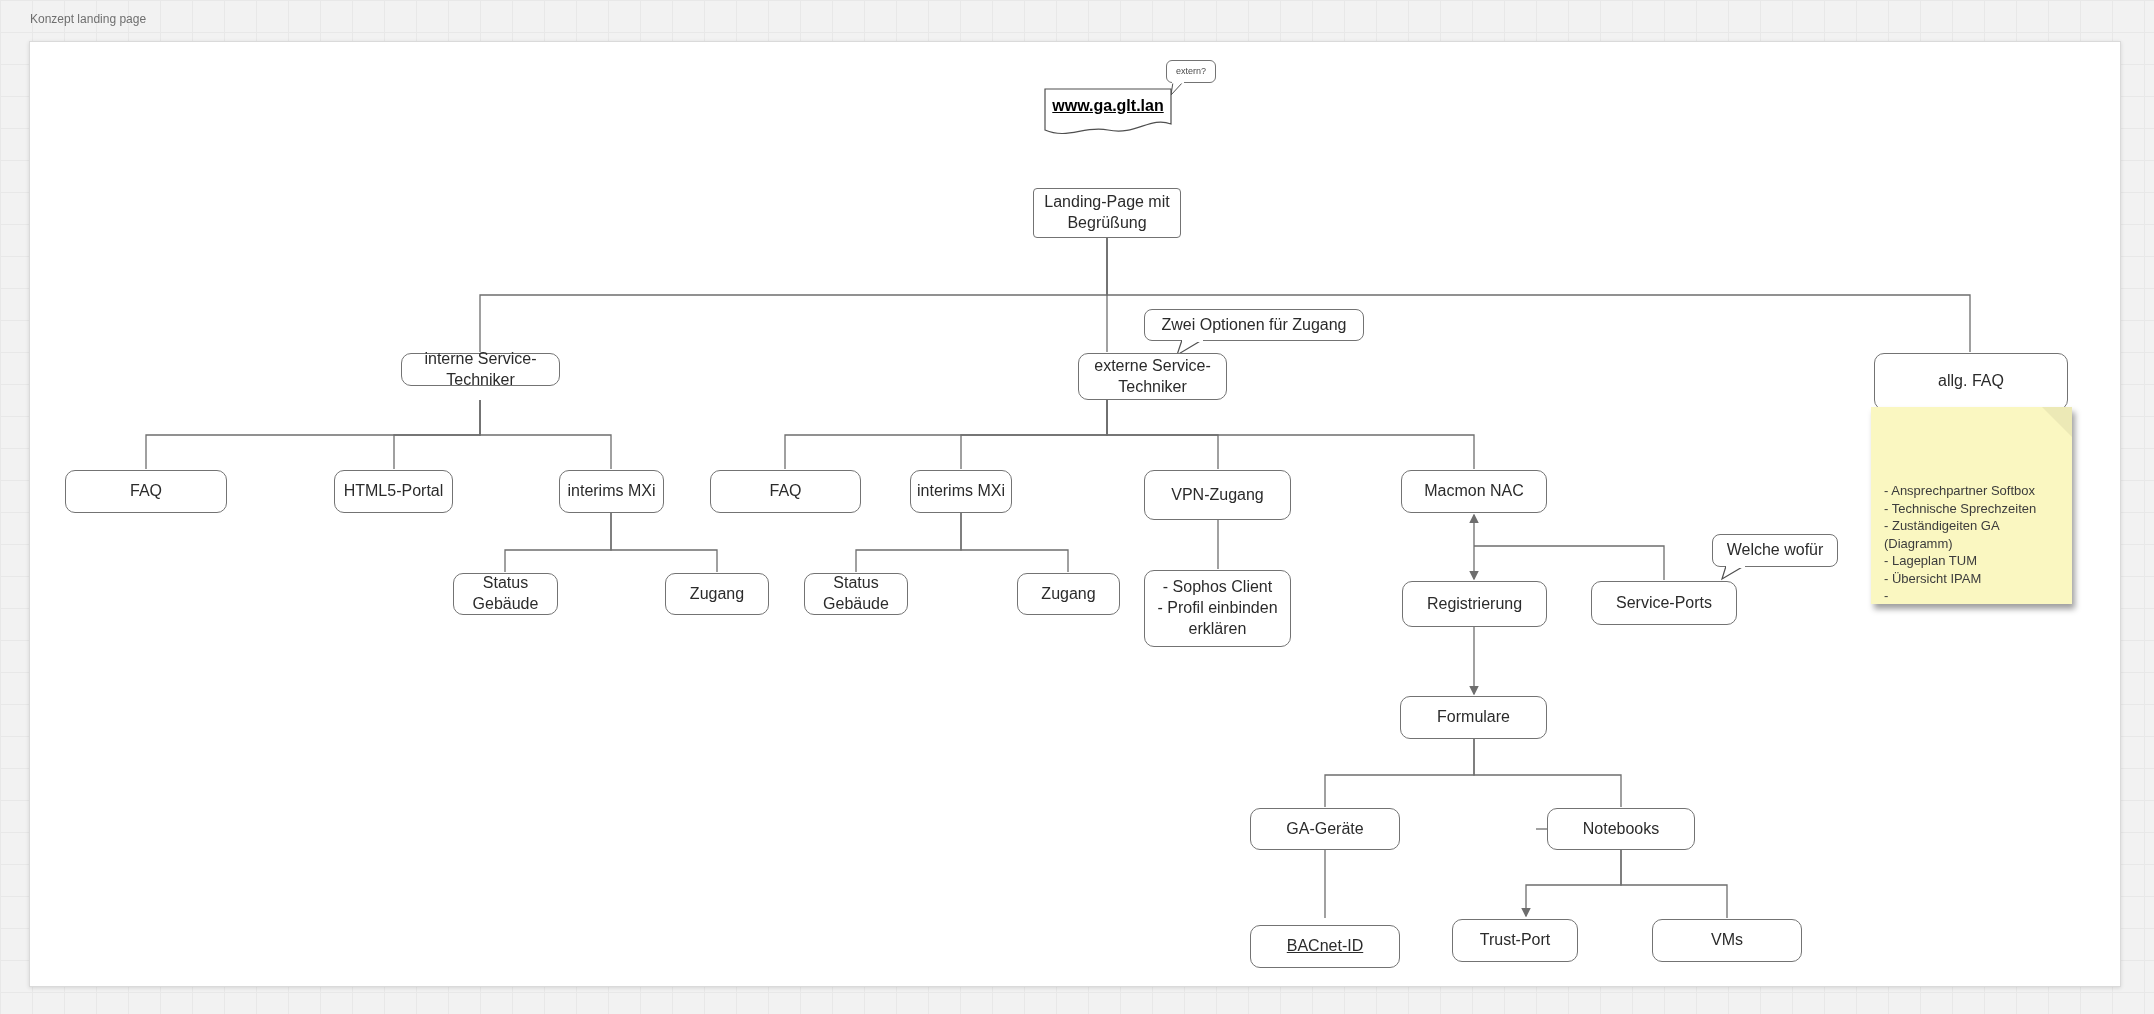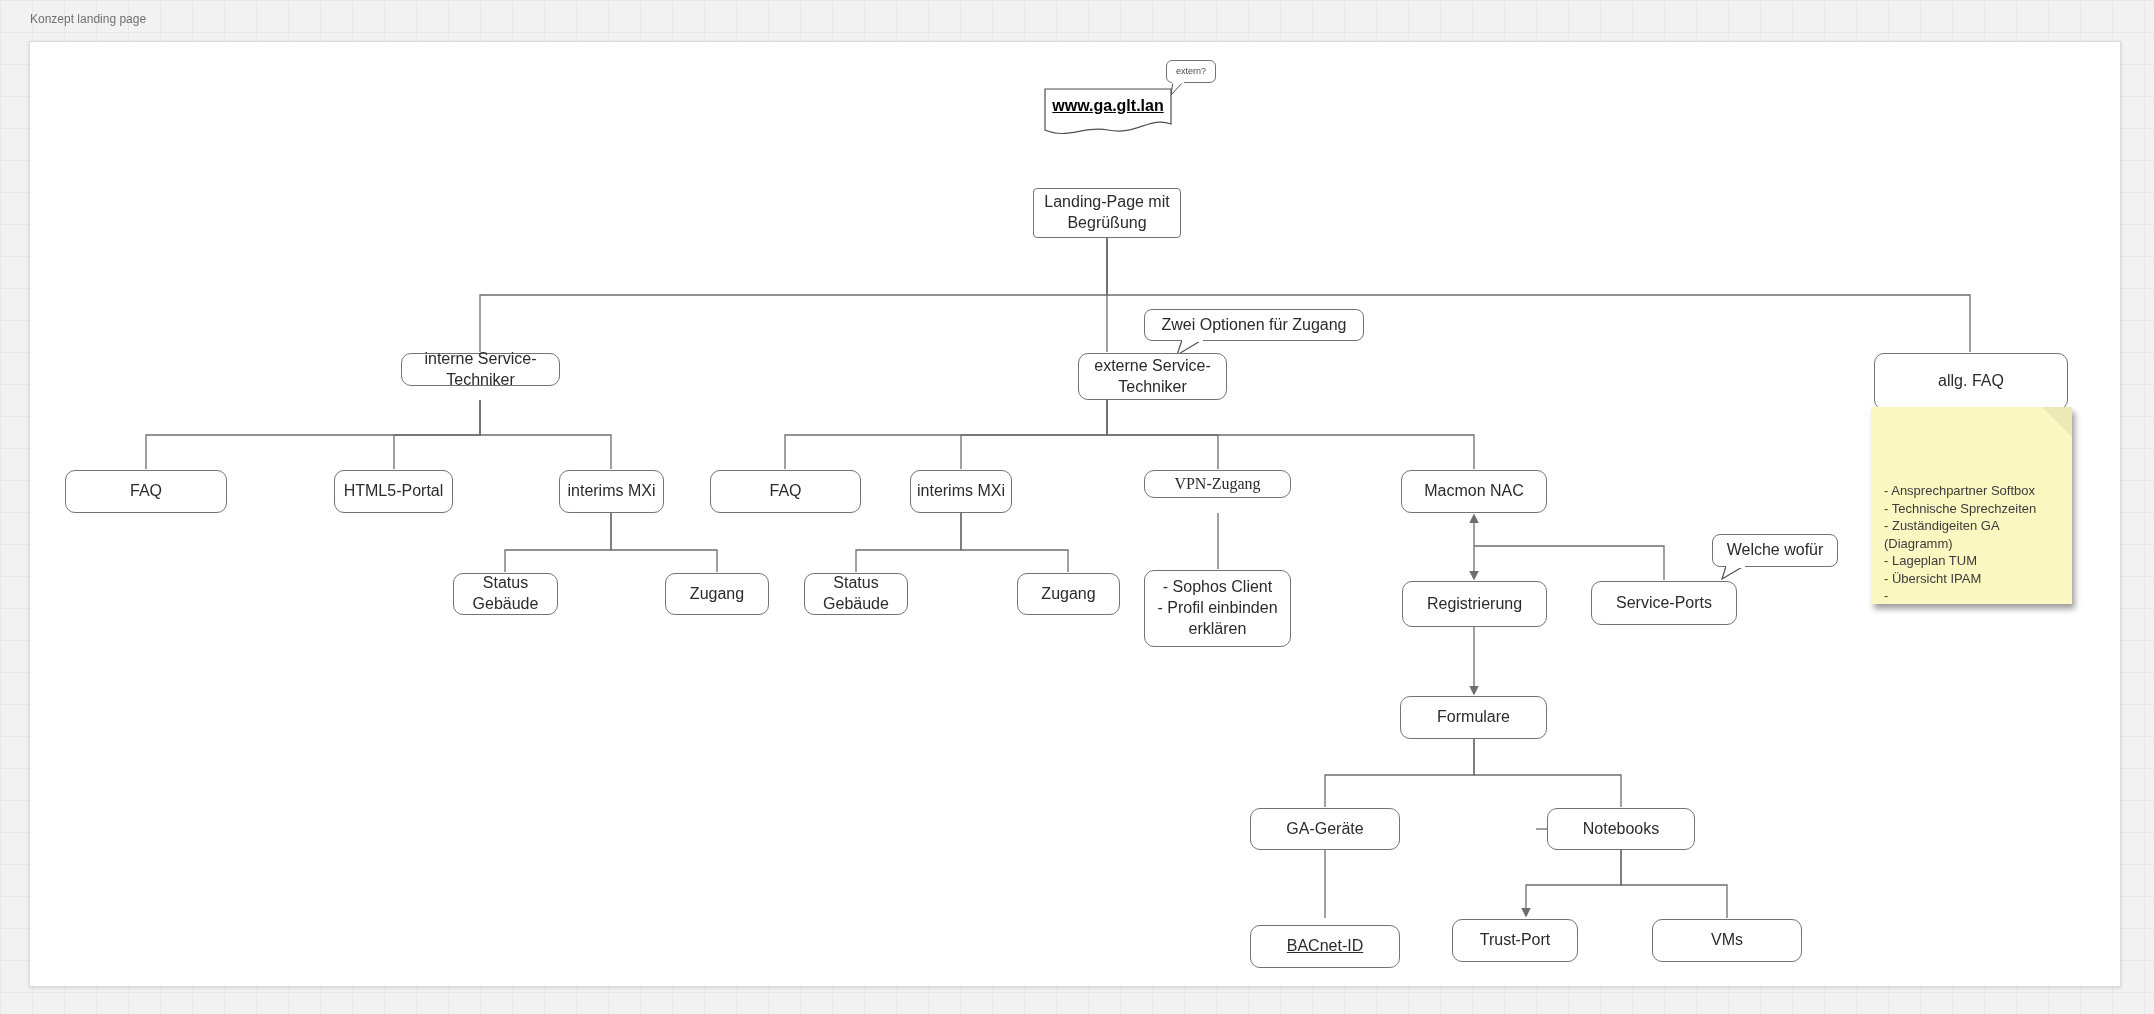--- a/index.html
+++ b/index.html
@@ -130,21 +130,21 @@
 - Lageplan TUM
 - Übersicht IPAM
 -</div>
 </div>
 
 <div class="node" style="left:65px;top:470px;width:162px;height:43px;">FAQ</div>
 <div class="node" style="left:334px;top:470px;width:119px;height:43px;">HTML5-Portal</div>
 <div class="node" style="left:559px;top:470px;width:105px;height:43px;">interims MXi</div>
 <div class="node" style="left:710px;top:470px;width:151px;height:43px;">FAQ</div>
 <div class="node" style="left:910px;top:470px;width:102px;height:43px;">interims MXi</div>
-<div class="node" style="left:1144px;top:470px;width:147px;height:28px;font-family:Liberation Serif, serif;">VPN-Zugang</div>
+<div class="node" style="left:1144px;top:470px;width:147px;height:50px;">VPN-Zugang</div>
 <div class="node" style="left:1401px;top:470px;width:146px;height:43px;">Macmon NAC</div>
 
 <div class="node" style="left:453px;top:573px;width:105px;height:42px;">Status
 Gebäude</div>
 <div class="node" style="left:665px;top:573px;width:104px;height:42px;">Zugang</div>
 <div class="node" style="left:804px;top:573px;width:104px;height:42px;">Status
 Gebäude</div>
 <div class="node" style="left:1017px;top:573px;width:103px;height:42px;">Zugang</div>
 <div class="node" style="left:1144px;top:570px;width:147px;height:77px;">- Sophos Client
 - Profil einbinden

